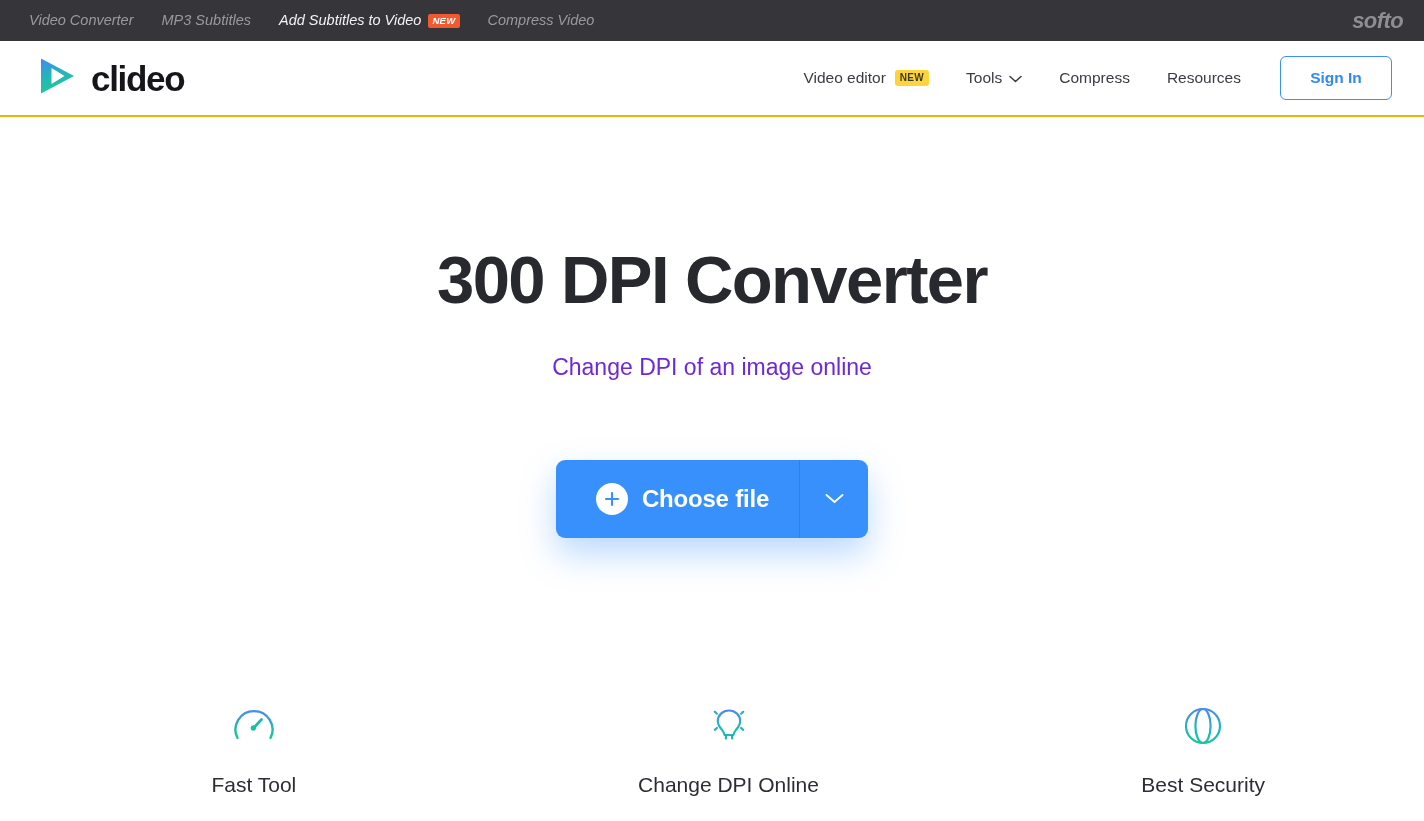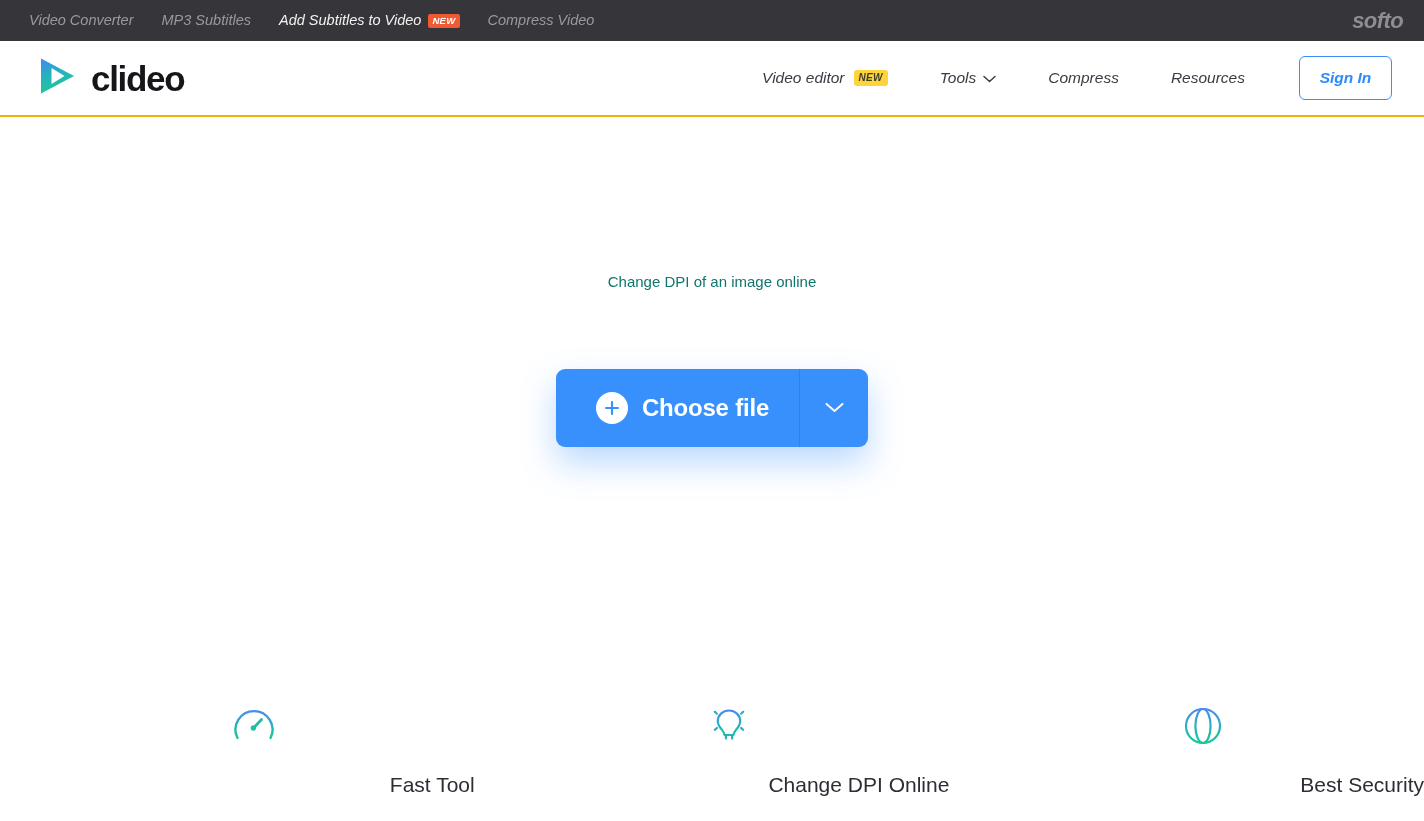--- a/index.html
+++ b/index.html
@@ -97,22 +97,21 @@
     font-weight: bold;
     color: #16161a;
     letter-spacing: -1.3px;
     line-height: 1;
   }
 
   .header-nav {
     margin-left: auto;
     display: flex;
     align-items: center;
-    gap: 16px;
-    font-style: italic;
+    gap: 1px;
   }
 
   .nav-item {
     display: flex;
     align-items: center;
     font-size: 15.5px;
     color: #3b3b44;
     text-decoration: none;
     padding: 0 18px;
     white-space: nowrap;
@@ -135,21 +134,21 @@
   .chevron-sm {
     margin-left: 7px;
     display: inline-block;
   }
 
   .signin-btn {
     margin-left: 20px;
     display: flex;
     align-items: center;
     justify-content: center;
-    width: 93px;
+    width: 112px;
     height: 44px;
     border: 1px solid #3d8ef8;
     border-radius: 6px;
     color: #2f89f7;
     font-size: 15.5px;
     font-weight: bold;
     text-decoration: none;
     background: #fff;
     cursor: pointer;
   }
@@ -162,23 +161,23 @@
 
   .hero-title {
     font-size: 67px;
     font-weight: bold;
     letter-spacing: -1.6px;
     color: #28282f;
     line-height: 1.05;
   }
 
   .hero-sub {
-    margin-top: 28px;
-    font-size: 15px;
-    color: #0f766e;
+    margin-top: 39px;
+    font-size: 23px;
+    color: #6d28d9;
     font-weight: normal;
     line-height: 1.2;
   }
 
   
   .cta-wrap {
     margin-top: 78px;
     display: flex;
     justify-content: center;
   }
@@ -234,21 +233,21 @@
   .features {
     position: absolute;
     left: 0;
     right: 0;
     top: 700px;
     display: flex;
   }
 
   .feature {
     flex: 1;
-    text-align: right;
+    text-align: center;
     padding-left: 33px;
   }
 
   .feature-icon {
     height: 52px;
     display: flex;
     align-items: center;
     justify-content: center;
   }
 
@@ -309,20 +308,21 @@
     <a class="nav-item" href="#">
       <span>Resources</span>
     </a>
     <a class="signin-btn" href="#">
       <span>Sign In</span>
     </a>
   </div>
 </div>
 
 <div class="hero">
+  <h1 class="hero-title">300 DPI Converter</h1>
   <p class="hero-sub">Change DPI of an image online</p>
 
   <div class="cta-wrap">
     <div class="cta">
       <div class="cta-main">
         <span class="cta-plus">
           <svg width="18" height="18" viewBox="0 0 18 18" aria-hidden="true">
             <path d="M9 3 L9 15 M3 9 L15 9" stroke="#3890fc" stroke-width="2.1" stroke-linecap="round"></path>
           </svg>
         </span>

